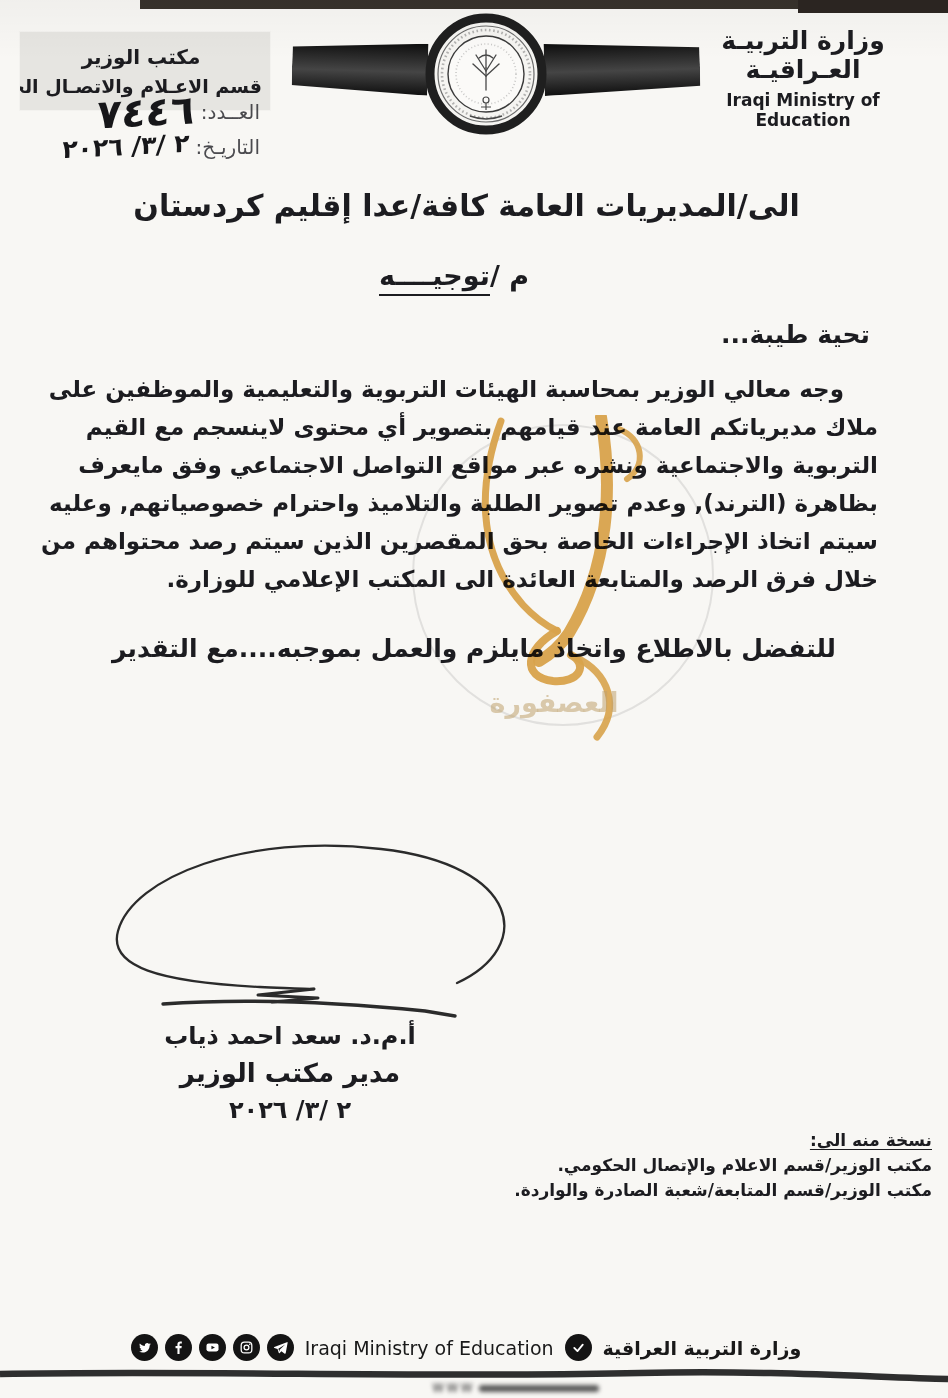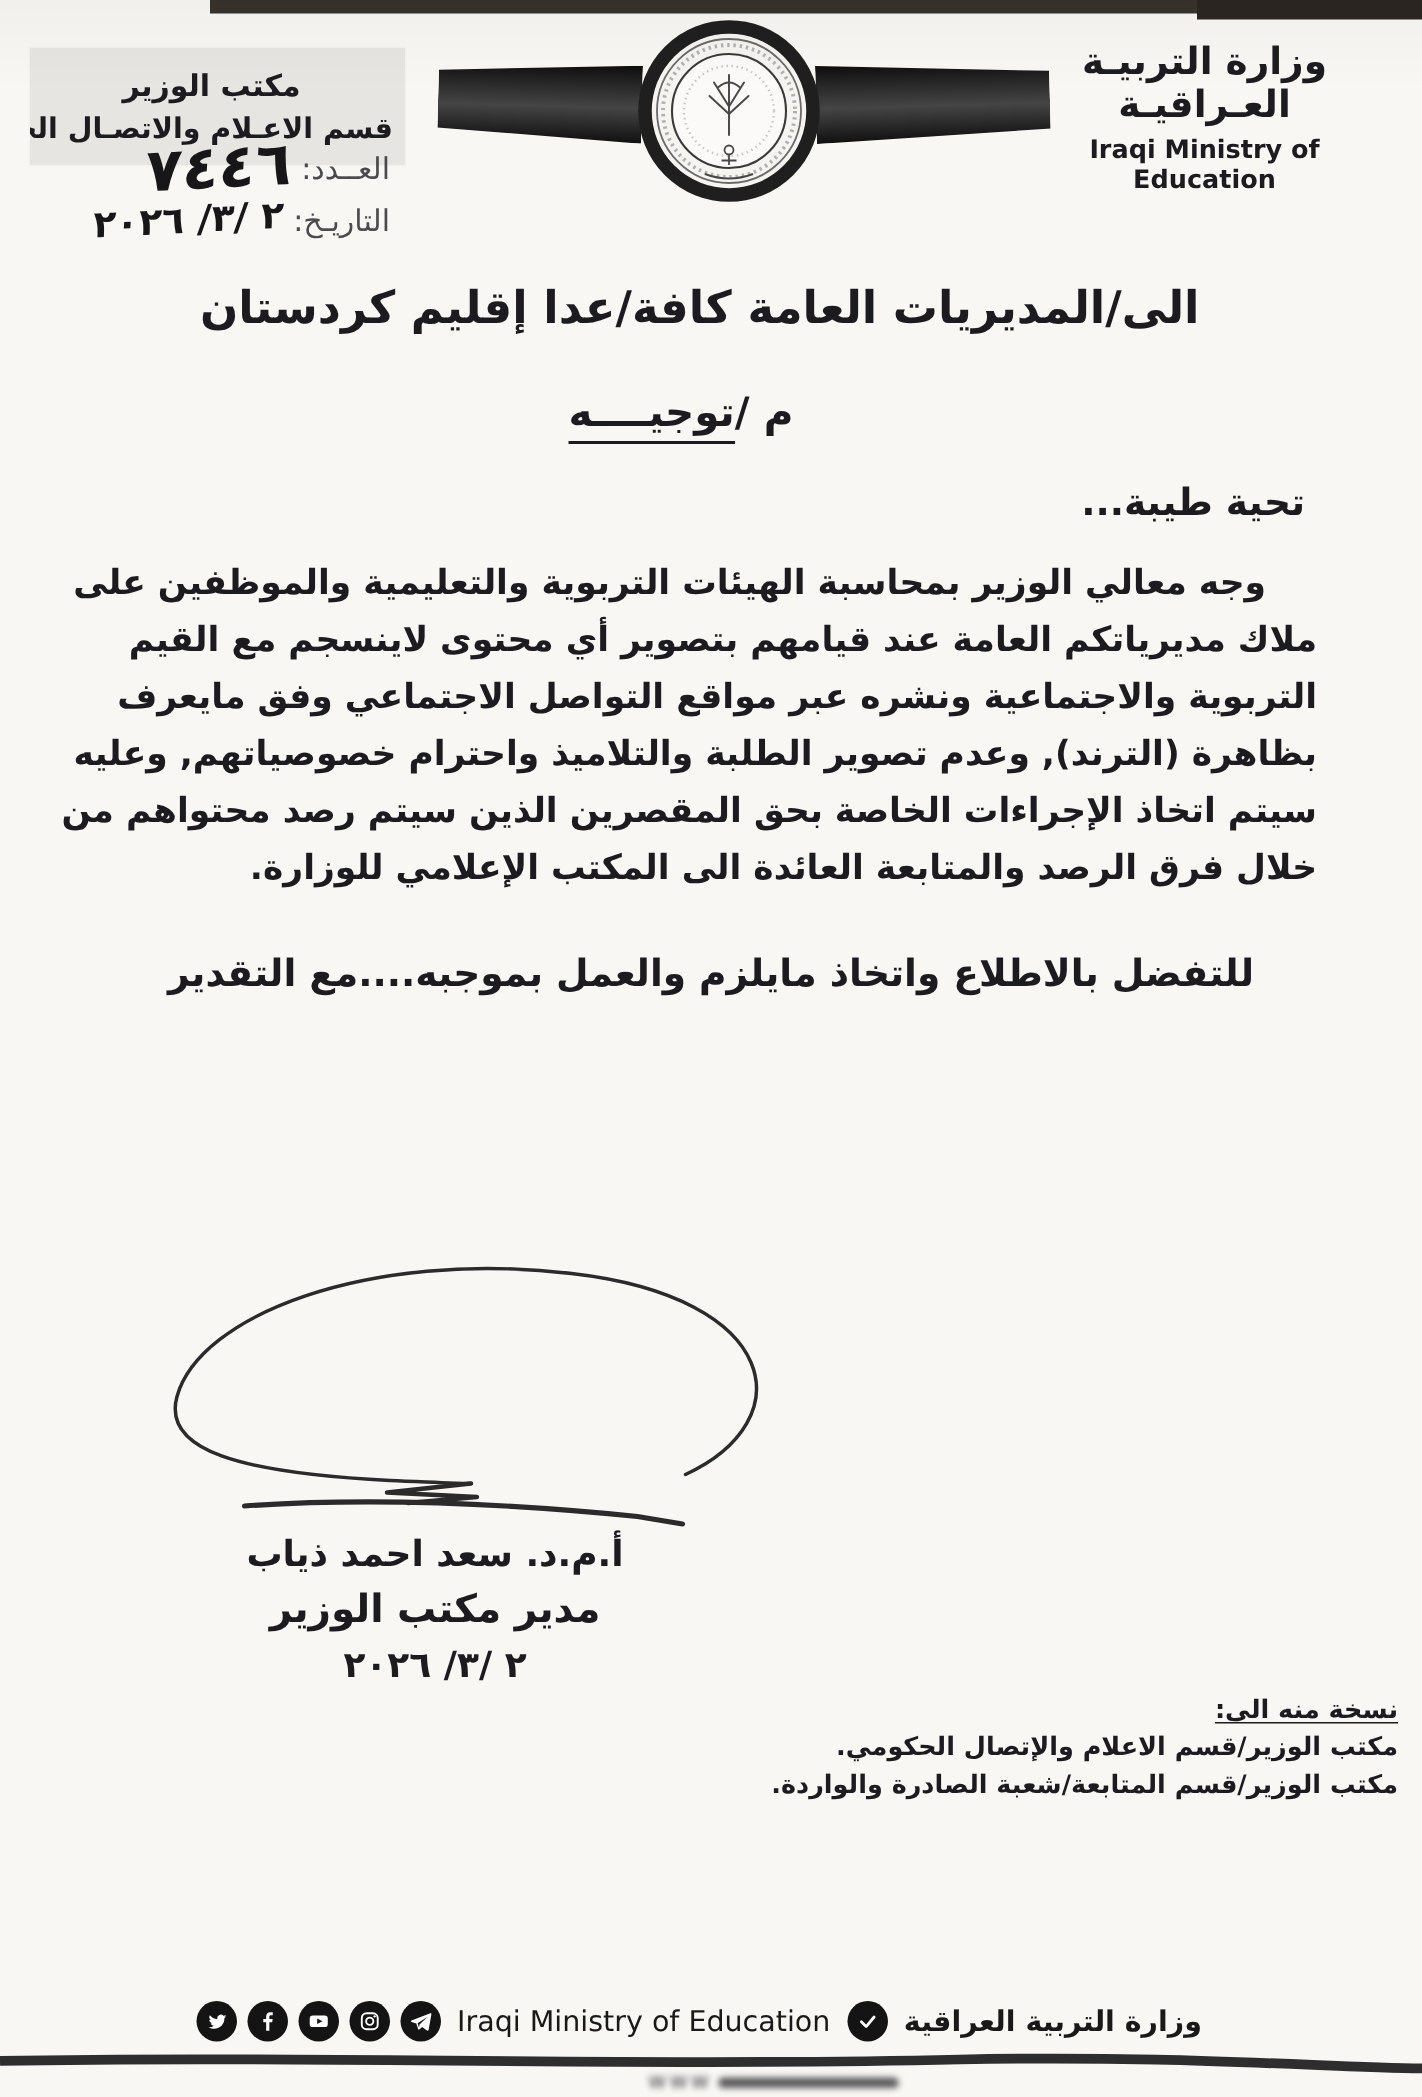--- a/index.html
+++ b/index.html
@@ -140,20 +140,33 @@
     <div class="line first">وجه معالي الوزير بمحاسبة الهيئات التربوية والتعليمية والموظفين على</div>
     <div class="line">ملاك مديرياتكم العامة عند قيامهم بتصوير أي محتوى لاينسجم مع القيم</div>
     <div class="line">التربوية والاجتماعية ونشره عبر مواقع التواصل الاجتماعي وفق مايعرف</div>
     <div class="line">بظاهرة (الترند), وعدم تصوير الطلبة والتلاميذ واحترام خصوصياتهم, وعليه</div>
     <div class="line">سيتم اتخاذ الإجراءات الخاصة بحق المقصرين الذين سيتم رصد محتواهم من</div>
     <div class="line">خلال فرق الرصد والمتابعة العائدة الى المكتب الإعلامي للوزارة.</div>
   </div>
 
   <div class="closing">للتفضل بالاطلاع واتخاذ مايلزم والعمل بموجبه....مع التقدير</div>
 
+  <div class="watermark">
+    <svg viewBox="0 0 320 330" width="320" height="330">
+      <circle cx="158" cy="160" r="150" fill="none" stroke="#bdbdbd" stroke-width="2" opacity=".35"></circle>
+      <g fill="none" stroke="#dfa94f" stroke-linecap="round">
+        <path d="M96 6 C 74 66, 70 136, 118 190 C 130 203, 142 211, 152 216" stroke-width="7" opacity=".95"></path>
+        <path d="M196 2 C 208 72, 204 152, 164 218 C 154 233, 143 241, 134 246" stroke-width="12" opacity=".95"></path>
+        <path d="M214 14 C 238 24, 242 50, 222 64" stroke-width="6" opacity=".9"></path>
+        <path d="M152 216 C 120 234, 116 262, 148 266 C 174 268, 184 250, 166 240" stroke-width="8" opacity=".95"></path>
+        <path d="M170 242 C 204 258, 216 292, 192 322" stroke-width="7" opacity=".9"></path>
+      </g>
+    </svg>
+    <div class="wm-text">العصفورة</div>
+  </div>
 
   <svg class="sig-svg" viewBox="0 0 455 190">
     <g fill="none" stroke="#2b2b2b" stroke-width="2.3" stroke-linecap="round" stroke-linejoin="round">
       <path d="M372 148 C 450 112, 436 30, 296 14 C 160 -2, 48 42, 33 96 C 23 132, 75 147, 175 152 C 201 153, 219 154, 229 154"></path>
       <path d="M229 154 L 173 160 L 233 163 L 187 167" stroke-width="3"></path>
       <path d="M78 169 C 150 164, 240 166, 340 176 L 370 181" stroke-width="3.4"></path>
     </g>
   </svg>
 
   <div class="sig-block">

